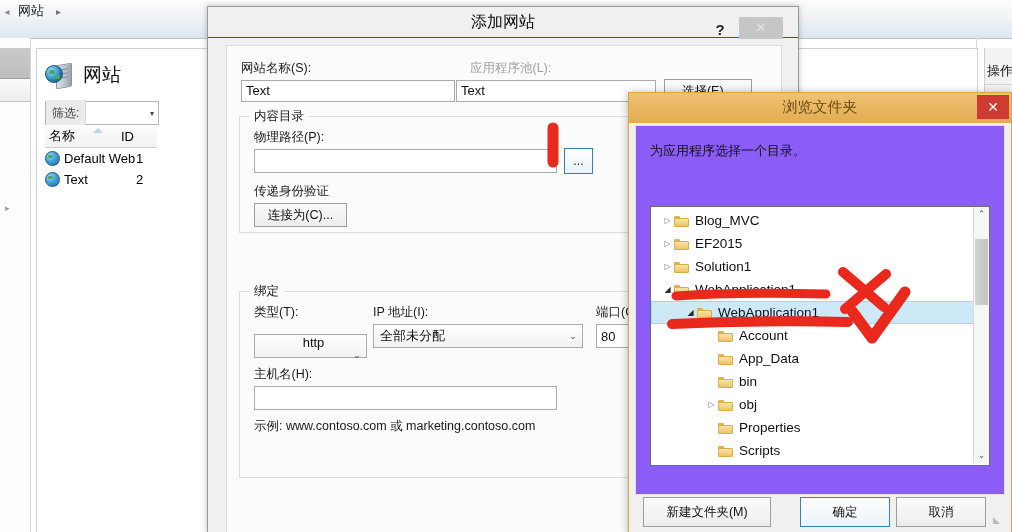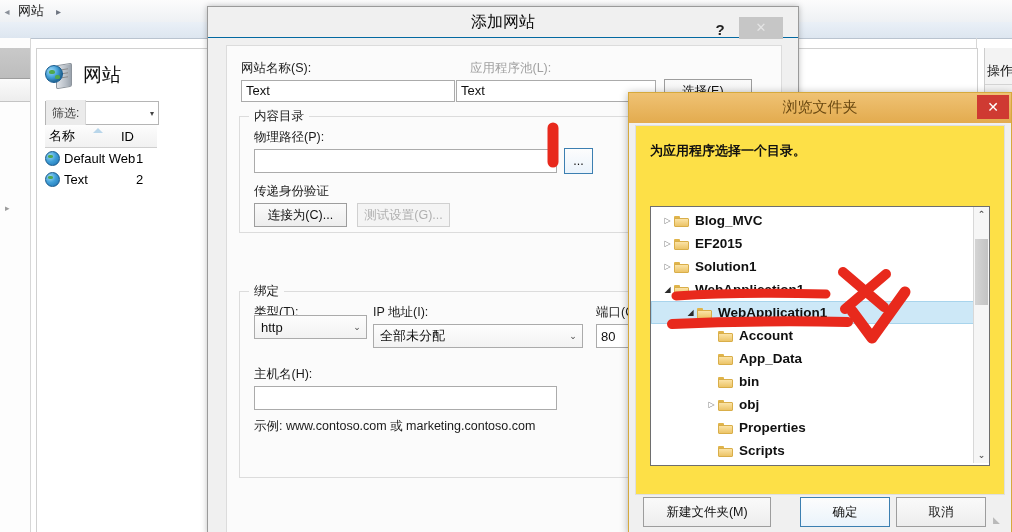--- a/index.html
+++ b/index.html
@@ -192,21 +192,21 @@
   #bd-title{
     position:absolute;left:0;top:5px;width:382px;text-align:center;
     font-size:15px;color:#6b4a12;
   }
   #bd-close{
     position:absolute;right:2px;top:2px;width:32px;height:24px;
     background:#cf3a32;color:#fff;font-size:14px;text-align:center;line-height:24px;
   }
   #bd-inner{
     position:absolute;left:6px;top:32px;width:368px;height:368px;
-    background:#fde047;border:1px solid #dfdfdf;font-weight:bold;
+    background:#8b5cf6;border:1px solid #dfdfdf;
   }
   #bd-prompt{position:absolute;left:14px;top:16px;font-size:13px;color:#111;}
   #bd-tree{
     position:absolute;left:14px;top:80px;width:338px;height:258px;
     background:#fff;border:1px solid #6e6e6e;overflow:hidden;
   }
   .tree-row{
     position:relative;height:23px;display:flex;align-items:center;
     font-size:13.5px;color:#101010;white-space:nowrap;
   }
@@ -332,30 +332,29 @@
 
     <div class="groupbox" style="left:12px;top:70px;width:524px;height:115px;"></div>
     <div class="grouplabel" style="left:22px;top:62px;">内容目录</div>
 
     <div class="abs fld-label" style="left:27px;top:83px;">物理路径(P):</div>
     <input class="abs txtbox" style="left: 27px; top: 103px; width: 303px; height: 24px;" value="">
     <div class="abs btn focus" style="left:337px;top:102px;width:29px;height:26px;">...</div>
 
     <div class="abs fld-label" style="left:27px;top:137px;">传递身份验证</div>
     <div class="abs btn" style="left:27px;top:157px;width:93px;height:24px;">连接为(C)...</div>
-    <div class="abs btn dim" style="left:130px;top:157px;width:93px;height:24px;">测试设置(G)...</div>
 
     <div class="groupbox" style="left:12px;top:245px;width:524px;height:185px;"></div>
     <div class="grouplabel" style="left:22px;top:237px;">绑定</div>
 
     <div class="abs fld-label" style="left:27px;top:258px;">类型(T):</div>
     <div class="abs fld-label" style="left:146px;top:258px;">IP 地址(I):</div>
     <div class="abs fld-label" style="left:369px;top:258px;">端口(O</div>
 
-    <div class="combo" style="left:27px;top:269px;width:113px;">
+    <div class="combo" style="left:27px;top:288px;width:113px;flex-direction:column;">
       <span class="cval">http</span>
       <span class="carrow">⌄</span>
     </div>
     <div class="combo" style="left:146px;top:278px;width:210px;">
       <span class="cval">全部未分配</span>
       <span class="carrow">⌄</span>
     </div>
     <input class="abs txtbox" style="left: 369px; top: 278px; width: 62px; height: 24px;" value="80">
 
     <div class="abs fld-label" style="left:27px;top:320px;">主机名(H):</div>

